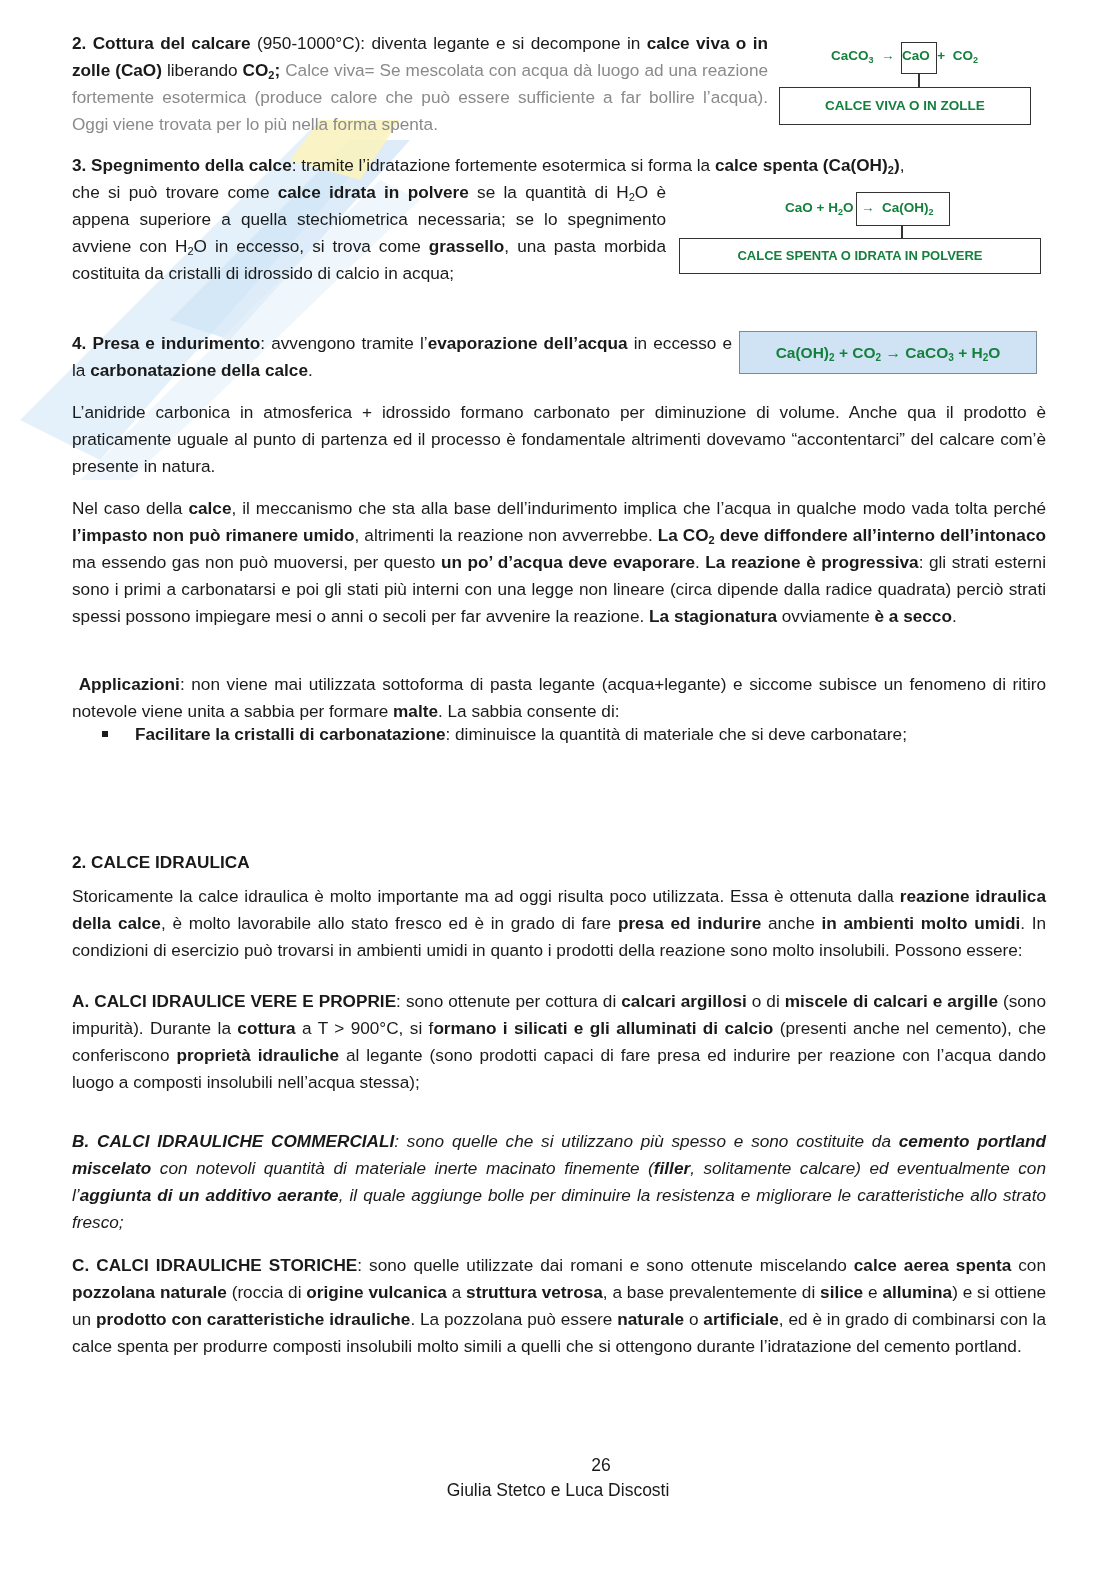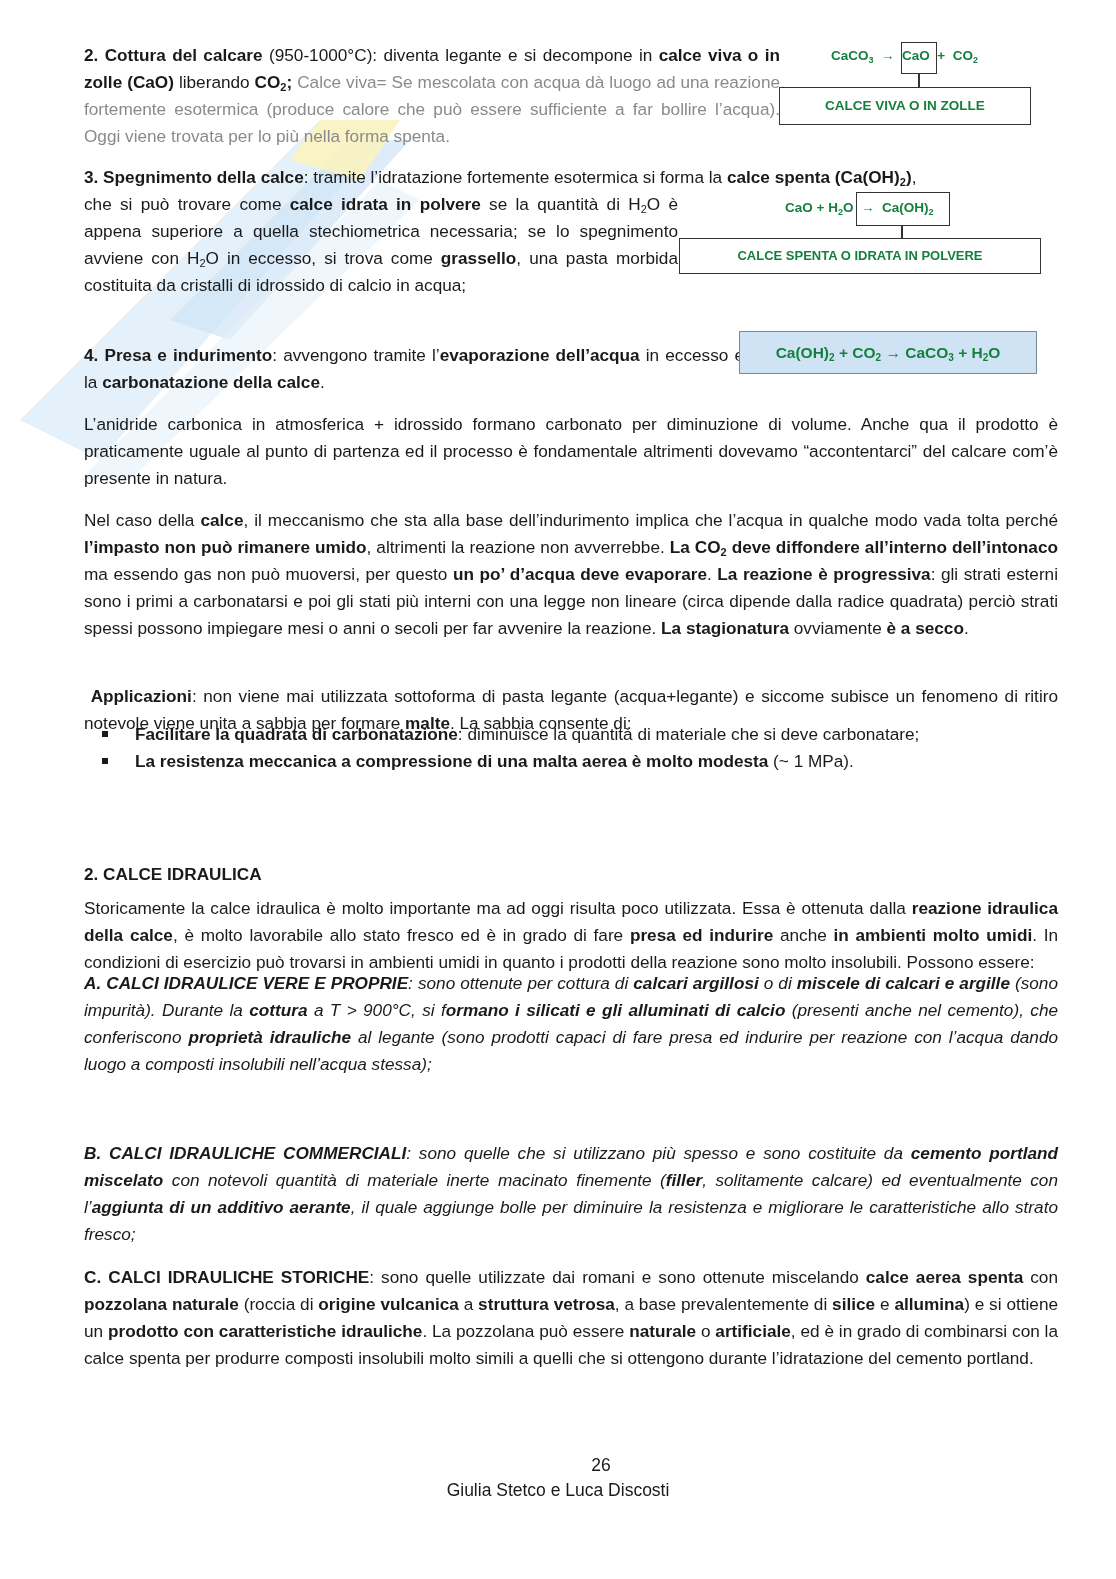--- a/index.html
+++ b/index.html
@@ -6,39 +6,39 @@
   body {
     width: 1116px; height: 1579px; position: relative; overflow: hidden;
     font-family: "Liberation Sans", "DejaVu Sans", sans-serif;
     color: #1a1a1a;
   }
   .watermark {
     position: absolute; left: 20px; top: 120px; width: 460px; height: 360px;
     pointer-events: none; z-index: 0;
   }
   .page { position: absolute; left: 68px; top: 26px; width: 974px; z-index: 1; }
-  p { margin: 16px; font-size: 17.2px; line-height: 27px; text-align: justify; }
+  p { margin: 4px; font-size: 17.2px; line-height: 27px; text-align: justify; }
   b { font-weight: bold; }
   .gray { color: #8a8a8a; }
   sub { font-size: 11px; vertical-align: -3px; line-height: 0; }
 
   .block { position: absolute; left: 0; }
   .sec2 { top: 0; width: 696px; }
   .sec3a { top: 122px; width: 974px; }
   .sec3b { top: 149px; width: 594px; }
   .sec4 { top: 300px; width: 660px; }
   .para1 { top: 369px; width: 974px; }
   .para2 { top: 465px; width: 974px; }
   .app { top: 641px; width: 974px; }
   .bullets { top: 695px; width: 974px; list-style: none; margin: 0; padding: 0; }
   .bullets li { position: relative; padding-left: 67px; font-size: 17.2px; line-height: 27px; text-align: justify; }
   .bullets li::before { content: ""; position: absolute; left: 34px; top: 10px; width: 6px; height: 6px; background: #1a1a1a; }
   .head2 { top: 819px; font-size: 17.2px; line-height: 27px; }
   .para3 { top: 853px; width: 974px; }
-  .secA { top: 928px; width: 974px; font-style: italic; }
+  .secA { top: 958px; width: 974px; }
   .secB { top: 1098px; width: 974px; font-style: italic; }
   .secC { top: 1222px; width: 974px; }
 
   
   .chem { font-family: "Liberation Sans", sans-serif; font-weight: bold; color: #15803d; font-size: 13.5px; }
   .chem sub { font-size: 9px; vertical-align: -3px; }
   .diag { position: absolute; z-index: 1; }
   .d1 { left: 779px; top: 38px; width: 254px; height: 90px; }
   .d1 .eq { position: absolute; left: 52px; top: 10px; white-space: nowrap; }
   .d1 .boxsmall { position: absolute; left: 122px; top: 4px; width: 34px; height: 30px; border: 1.5px solid #333; }
@@ -76,22 +76,21 @@
 
   <p class="block sec4"><b>4. Presa e indurimento</b><span>: avvengono tramite l’</span><b>evaporazione dell’acqua</b><span> in eccesso e la </span><b>carbonatazione della calce</b><span>.</span></p>
 
   <p class="block para1">L’anidride carbonica in atmosferica + idrossido formano carbonato per diminuzione di volume. Anche qua il prodotto è praticamente uguale al punto di partenza ed il processo è fondamentale altrimenti dovevamo “accontentarci” del calcare com’è presente in natura.</p>
 
   <p class="block para2"><span>Nel caso della </span><b>calce</b><span>, il meccanismo che sta alla base dell’indurimento implica che l’acqua in qualche modo vada tolta perché </span><b>l’impasto non può rimanere umido</b><span>, altrimenti la reazione non avverrebbe. </span><b><span>La CO</span><sub>2</sub><span> deve diffondere all’interno dell’intonaco</span></b><span> ma essendo gas non può muoversi, per questo </span><b>un po’ d’acqua deve evaporare</b><span>. </span><b>La reazione è progressiva</b><span>: gli strati esterni sono i primi a carbonatarsi e poi gli stati più interni con una legge non lineare (circa dipende dalla radice quadrata) perciò strati spessi possono impiegare mesi o anni o secoli per far avvenire la reazione. </span><b>La stagionatura</b><span> ovviamente </span><b>è a secco</b><span>.</span></p>
 
   <p class="block app">&nbsp;<b>Applicazioni</b><span>: non viene mai utilizzata sottoforma di pasta legante (acqua+legante) e siccome subisce un fenomeno di ritiro notevole viene unita a sabbia per formare </span><b>malte</b><span>. La sabbia consente di:</span></p>
 
   <ul class="block bullets">
-    <li><b>Facilitare la quadrata di carbonatazione</b><span>: diminuisce la quantità di materiale che si deve carbonatare;</span></li>
-    <li><b>La resistenza meccanica a compressione di una malta aerea è molto modesta</b><span> (~ 1 MPa).</span></li>
+    <li><b>Facilitare la cristalli di carbonatazione</b><span>: diminuisce la quantità di materiale che si deve carbonatare;</span></li>
   </ul>
 
   <p class="block head2"><b>2. CALCE IDRAULICA</b></p>
 
   <p class="block para3"><span>Storicamente la calce idraulica è molto importante ma ad oggi risulta poco utilizzata. Essa è ottenuta dalla </span><b>reazione idraulica della calce</b><span>, è molto lavorabile allo stato fresco ed è in grado di fare </span><b>presa ed indurire</b><span> anche </span><b>in ambienti molto umidi</b><span>. In condizioni di esercizio può trovarsi in ambienti umidi in quanto i prodotti della reazione sono molto insolubili. Possono essere:</span></p>
 
   <p class="block secA"><b>A. CALCI IDRAULICE VERE E PROPRIE</b><span>: sono ottenute per cottura di </span><b>calcari argillosi</b><span> o di </span><b>miscele di calcari e argille</b><span> (sono impurità). Durante la </span><b>cottura</b><span> a T &gt; 900°C, si f</span><b>ormano i silicati e gli alluminati di calcio</b><span> (presenti anche nel cemento), che conferiscono </span><b>proprietà idrauliche</b><span> al legante (sono prodotti capaci di fare presa ed indurire per reazione con l’acqua dando luogo a composti insolubili nell’acqua stessa);</span></p>
 
   <p class="block secB"><b>B. CALCI IDRAULICHE COMMERCIALI</b><span>: sono quelle che si utilizzano più spesso e sono costituite da </span><b>cemento portland miscelato</b><span> con notevoli quantità di materiale inerte macinato finemente (</span><b>filler</b><span>, solitamente calcare) ed eventualmente con l’</span><b>aggiunta di un additivo aerante</b><span>, il quale aggiunge bolle per diminuire la resistenza e migliorare le caratteristiche allo strato fresco;</span></p>
 

